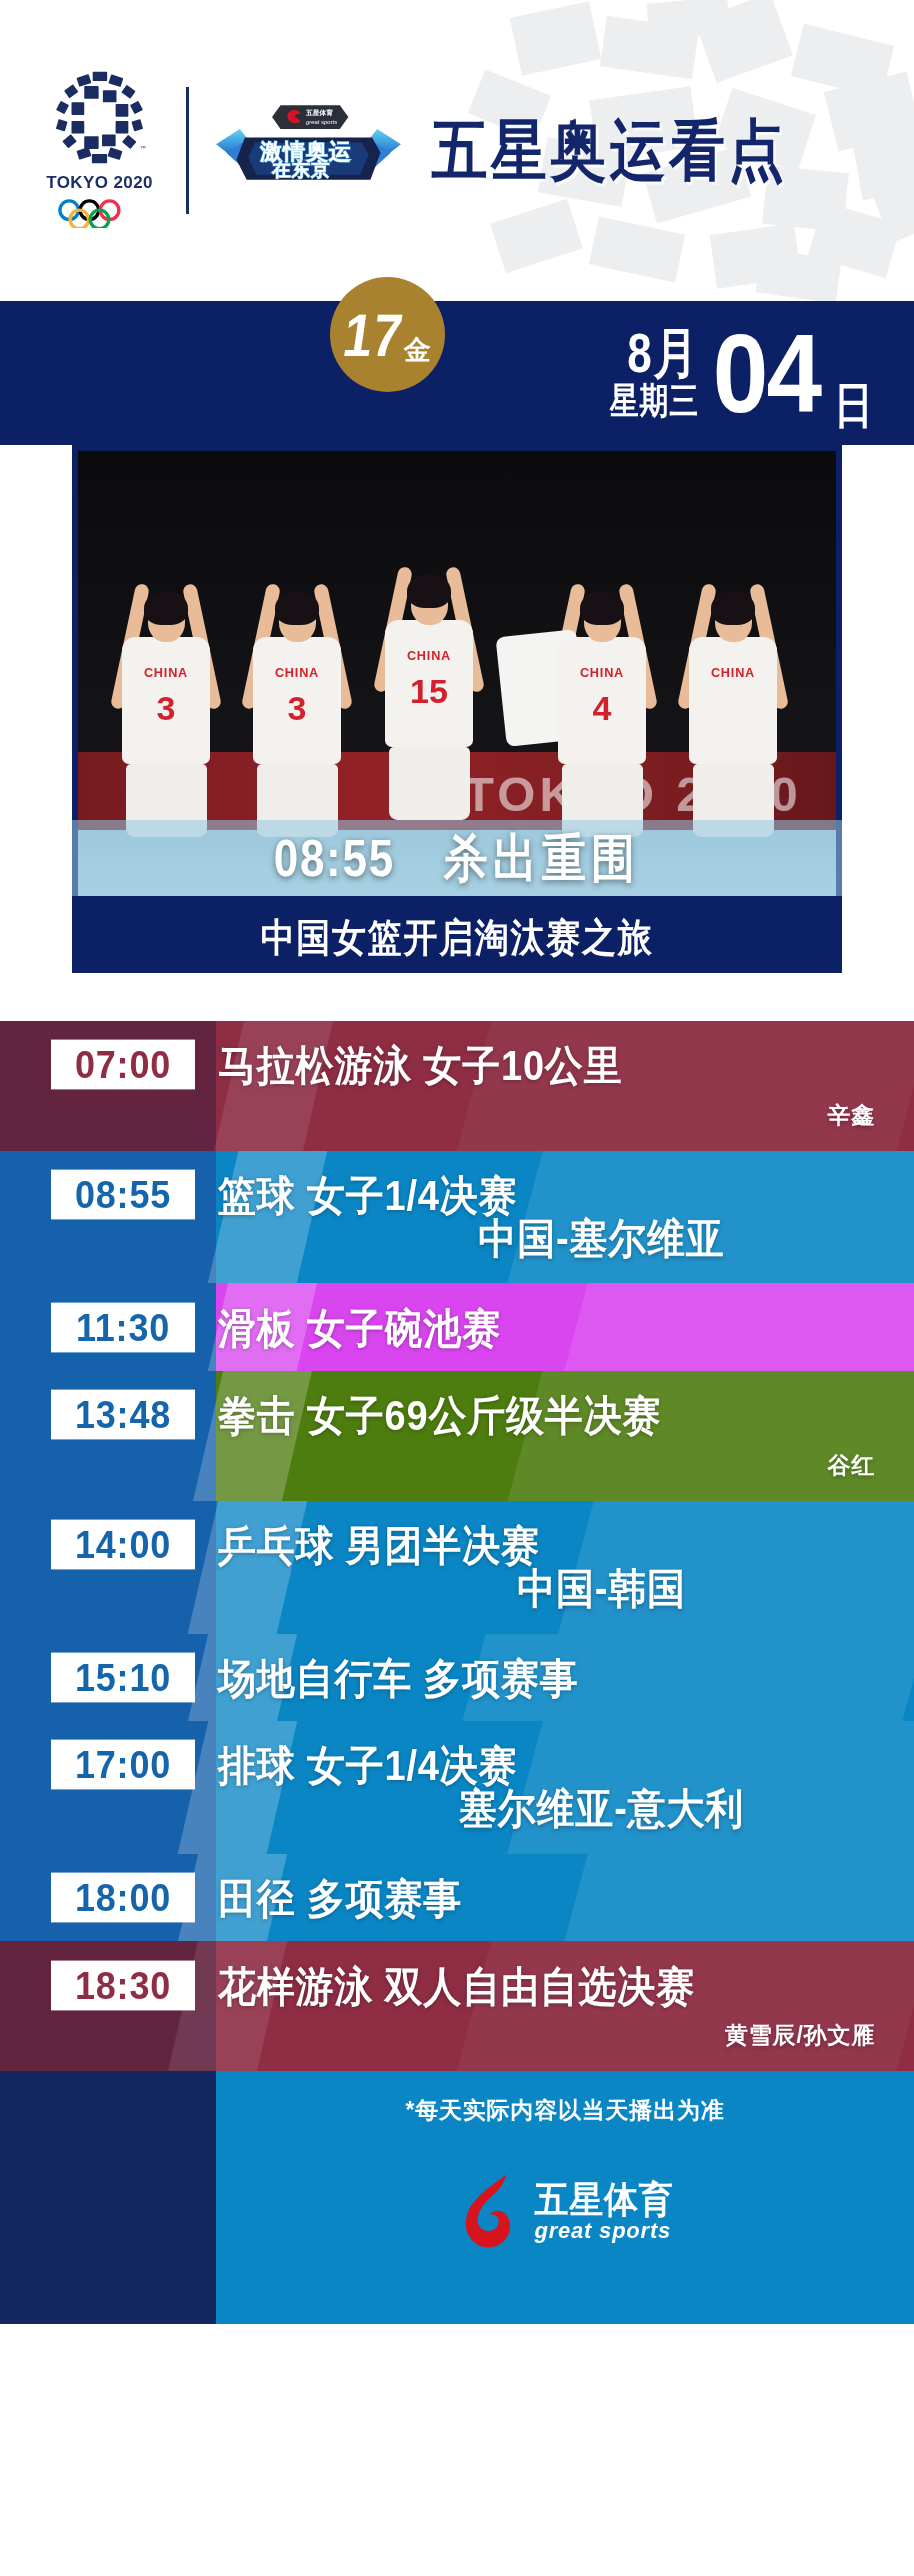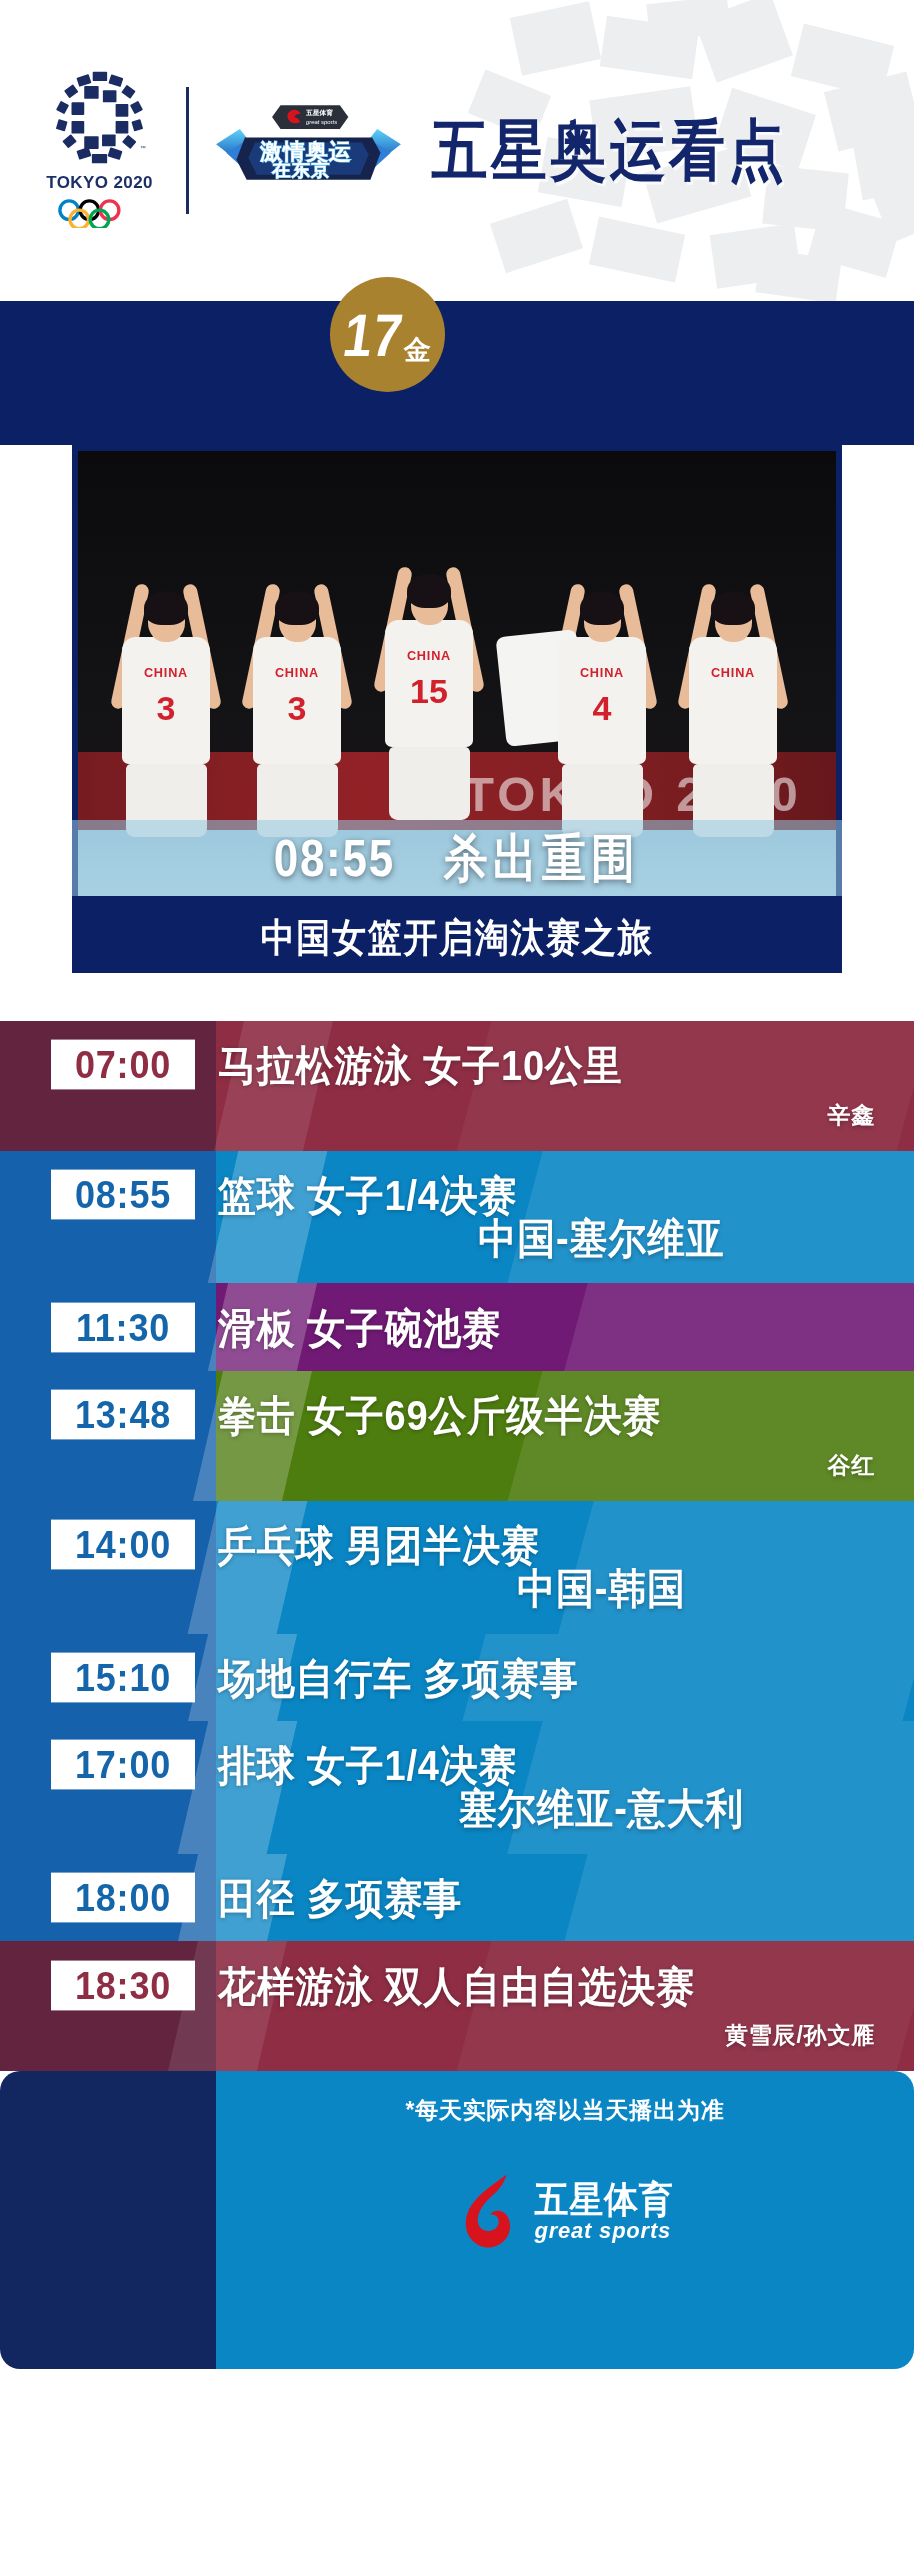--- a/index.html
+++ b/index.html
@@ -176,21 +176,21 @@
     letter-spacing:0.8px; text-align:center; padding-left:110px;
     transform:scaleY(1.1); text-shadow:0 1.7px 4.2px rgba(0,0,0,.28);
   }
   .ev-athlete {
     font-size:23px; font-weight:800; color:#fff; text-align:right;
     margin-top:13.5px; letter-spacing:0.8px;
     text-shadow:0 1.7px 4.2px rgba(0,0,0,.28);
   }
 
   
-  .footer { position:relative; width:914px; height:298px; overflow:hidden;border-radius:20px; }
+  .footer { position:relative; width:914px; height:253px; overflow:hidden; }
   .footer .leftcol { position:absolute; left:0; top:0; bottom:0; width:216px;
                      background:#12275f; z-index:1; }
   .footer .main { position:absolute; left:216px; right:0; top:0; bottom:0;
                   background:#0a86c4; z-index:1; }
   .footer .note {
     position:absolute; z-index:3; left:216px; right:0; top:24px;
     text-align:center; font-size:23px; font-weight:800; color:#fff;
     letter-spacing:0.8px;
   }
   .footer .gslogo {
@@ -302,20 +302,28 @@
 
     <div class="hdr-title">五星奥运看点</div>
   </div>
 </div>
 
 <div class="datebar">
   <div class="date-badge">
     <span class="num">17</span>
     <span class="jin">金</span>
   </div>
+  <div class="date-right">
+    <div class="date-cn">
+      <div class="date-month">8月</div>
+      <div class="date-week">星期三</div>
+    </div>
+    <div class="date-day">04</div>
+    <div class="date-ri">日</div>
+  </div>
 </div>
 
 <div class="feature">
   <div class="feature-frame">
     <div class="photo">
       <div class="bgdark"></div>
       <div class="stand"></div>
       <div class="court"></div>
       <div class="tokyomark">TOKYO 2020</div>
 
@@ -420,21 +428,21 @@
       <div class="diag2" style="background: rgba(255, 255, 255, 0.1); left: 525px;"></div>
       <div class="diag" style="background: rgba(255, 255, 255, 0.22); left: 223px;"></div>
       <div class="inner">
         <div class="time-badge" style="color: rgb(21, 101, 171);">08:55</div>
         <div class="ev-col">
           <div class="ev-title">篮球 女子1/4决赛</div>
           <div class="ev-sub">中国-塞尔维亚</div>
         </div>
       </div>
     </div>
-    <div class="srow" style="background: #701a75; align-items: flex-end;">
+    <div class="srow" style="background: #d946ef; align-items: flex-end;">
       <div class="leftcol" style="background: rgb(22, 97, 171);"></div>
       <div class="diag2" style="background: rgba(255, 255, 255, 0.1); left: 576px;"></div>
       <div class="diag" style="background: rgba(255, 255, 255, 0.22); left: 218px;"></div>
       <div class="inner">
         <div class="time-badge" style="color: rgb(21, 101, 171);">11:30</div>
         <div class="ev-col">
           <div class="ev-title">滑板 女子碗池赛</div>
         </div>
       </div>
     </div>

